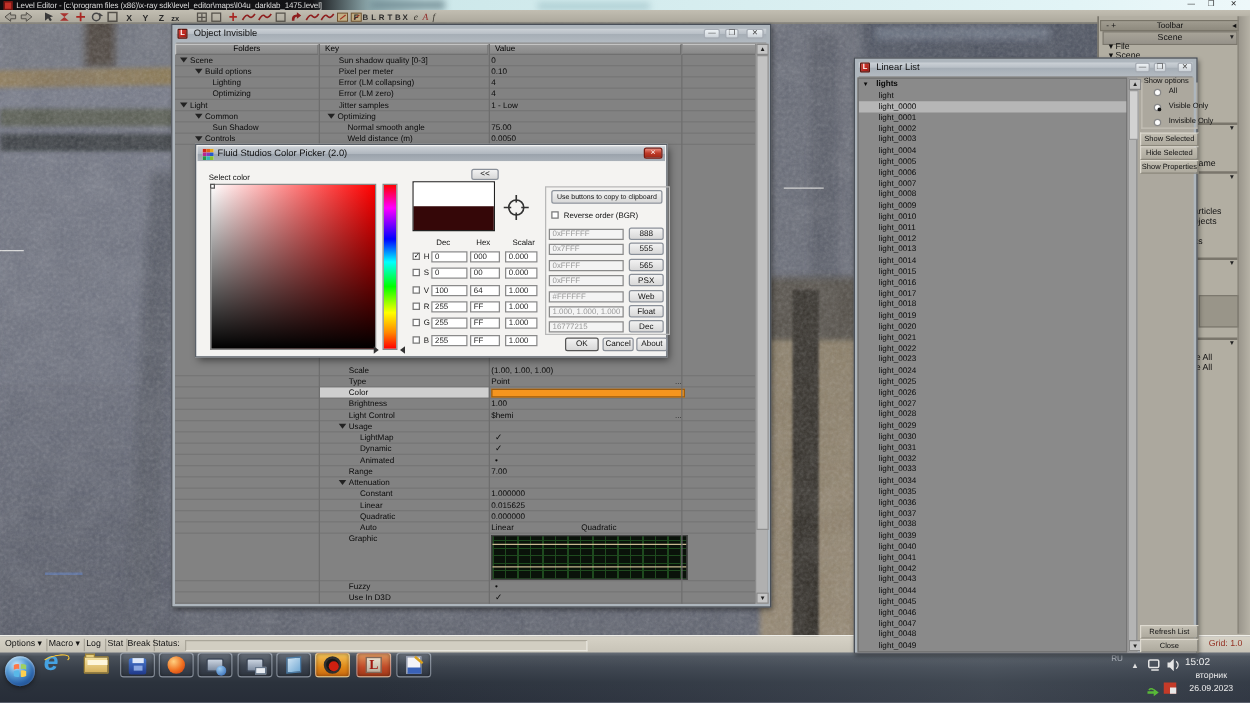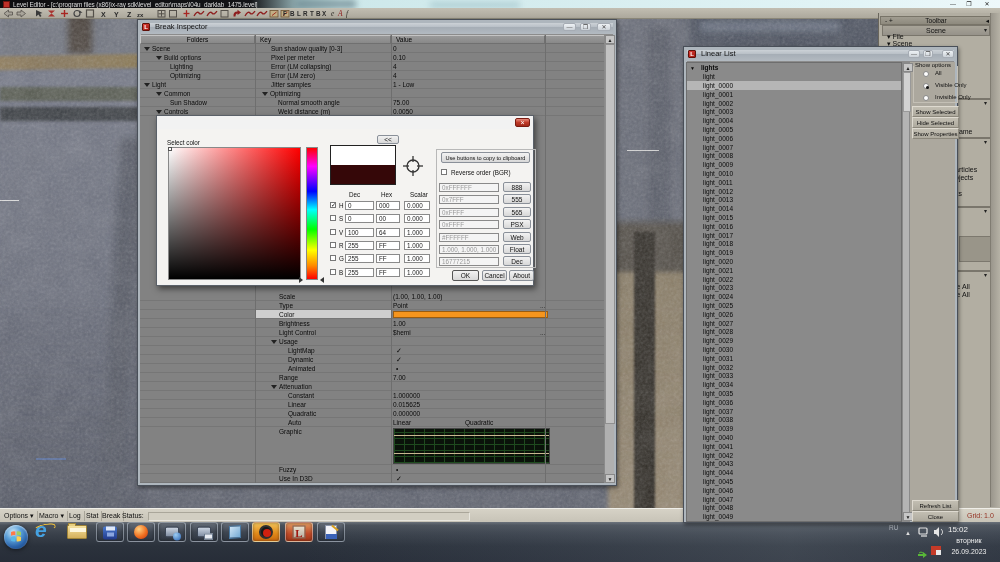--- a/index.html
+++ b/index.html
@@ -300,21 +300,21 @@
       </svg></div>
     <div style="position:absolute;left:931px;top:24px;width:10px;height:9px;background:#c43a28;">
       <div style="position:absolute;left:5px;top:4px;width:5px;height:5px;background:#e8e8e8;"></div>
     </div>
   </div>
 
 <div id="oi" class="win">
   <div class="wtitle"></div>
   <div class="winframe"></div>
   <div class="wico">L</div>
-  <div style="position:absolute;left:17px;top:2px;font-size:7.5px;color:#111;z-index:2;">Break Inspector</div>
+  <div style="position:absolute;left:17px;top:2px;font-size:7.5px;color:#111;z-index:2;">Object Invisible</div>
   <div class="wbtn" style="position:absolute;left:425px;top:3px;z-index:2;">—</div>
   <div class="wbtn" style="position:absolute;left:442px;top:3px;z-index:2;width:11px;">❐</div>
   <div class="wbtn" style="position:absolute;left:459px;top:3px;z-index:2;width:14px;">✕</div>
   <div class="client" id="oiclient">
       <div class="hcell" style="left:0;width:115px;text-align:center;">Folders</div>
       <div class="hcell" style="left:115px;width:136px;padding-left:4px;">Key</div>
       <div class="hcell" style="left:251px;width:154px;padding-left:4px;">Value</div>
       <div class="hcell" style="left:405px;width:61px;"></div>
       <div class="oirow" style="top:9px;">
         <div style="position:absolute;left:4px;top:0;"><span class="tri"></span>Scene</div>
@@ -488,20 +488,34 @@
       <div class="oisep" style="left:405px;"></div>
     </div>
   <div id="oiscroll">
       <div class="sArrow" style="top:0;">▲</div>
       <div style="position:absolute;left:0;top:9px;width:10px;height:380px;background:#c2c2c2;border:1px solid #909090;"></div>
       <div class="sArrow" style="bottom:0;">▼</div>
     </div>
 </div>
 
 <div id="cp" class="abs">
+  <div class="t">
+    <svg width="9" height="9" style="margin:2px 3px 0 4px;vertical-align:top;">
+        <rect width="9" height="9" fill="#fff"></rect>
+        <rect x="0" y="0" width="3" height="3" fill="#d02418"></rect>
+        <rect x="3" y="0" width="3" height="3" fill="#e06018"></rect>
+        <rect x="6" y="0" width="3" height="3" fill="#e8a818"></rect>
+        <rect x="0" y="3" width="3" height="3" fill="#b82890"></rect>
+        <rect x="3" y="3" width="3" height="3" fill="#8a3ab8"></rect>
+        <rect x="6" y="3" width="3" height="3" fill="#2858c8"></rect>
+        <rect x="0" y="6" width="3" height="3" fill="#289848"></rect>
+        <rect x="3" y="6" width="3" height="3" fill="#38b8b0"></rect>
+        <rect x="6" y="6" width="3" height="3" fill="#88c030"></rect>
+      </svg>Fluid Studios Color Picker (2.0)
+  </div>
   <div id="cpx">×</div>
   <div id="cpbody">
       <div class="cplabel" style="left:9px;top:10px;">Select color</div>
       <div id="sv"></div>
       <div id="hue"></div>
       <div style="position:absolute;left:10px;top:18px;width:4px;height:4px;border:1px solid #555;background:#fff;z-index:3;"></div>
       <div style="position:absolute;left:141px;top:148px;width:0;height:0;border-top:3px solid transparent;border-bottom:3px solid transparent;border-left:4px solid #333;"></div>
       <div style="position:absolute;left:162px;top:148px;width:0;height:0;border-top:3px solid transparent;border-bottom:3px solid transparent;border-right:4px solid #333;"></div>
       <div class="cpbtn" style="left:219px;top:6px;width:22px;height:9px;line-height:8px;">&lt;&lt;</div>
       <div style="position:absolute;left:172px;top:16px;width:66px;height:40px;border:1px solid #222;">

